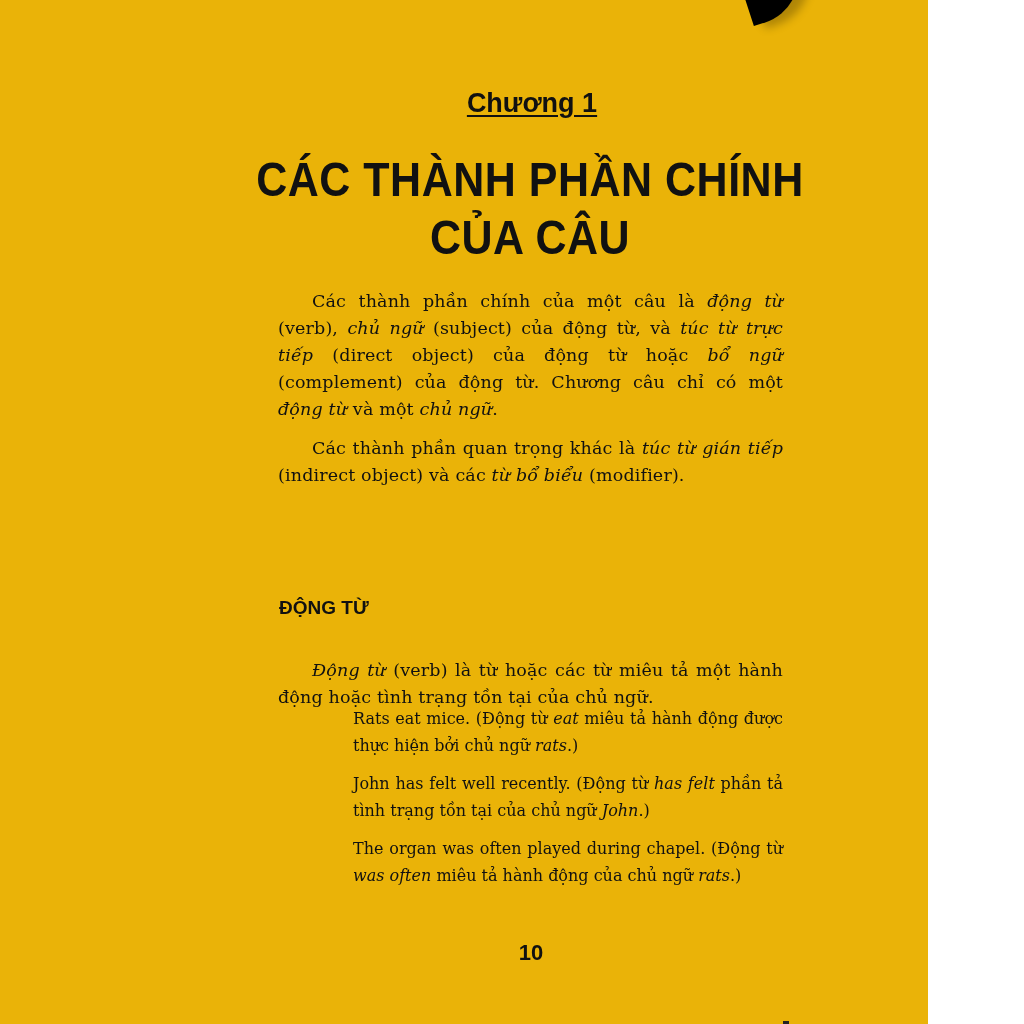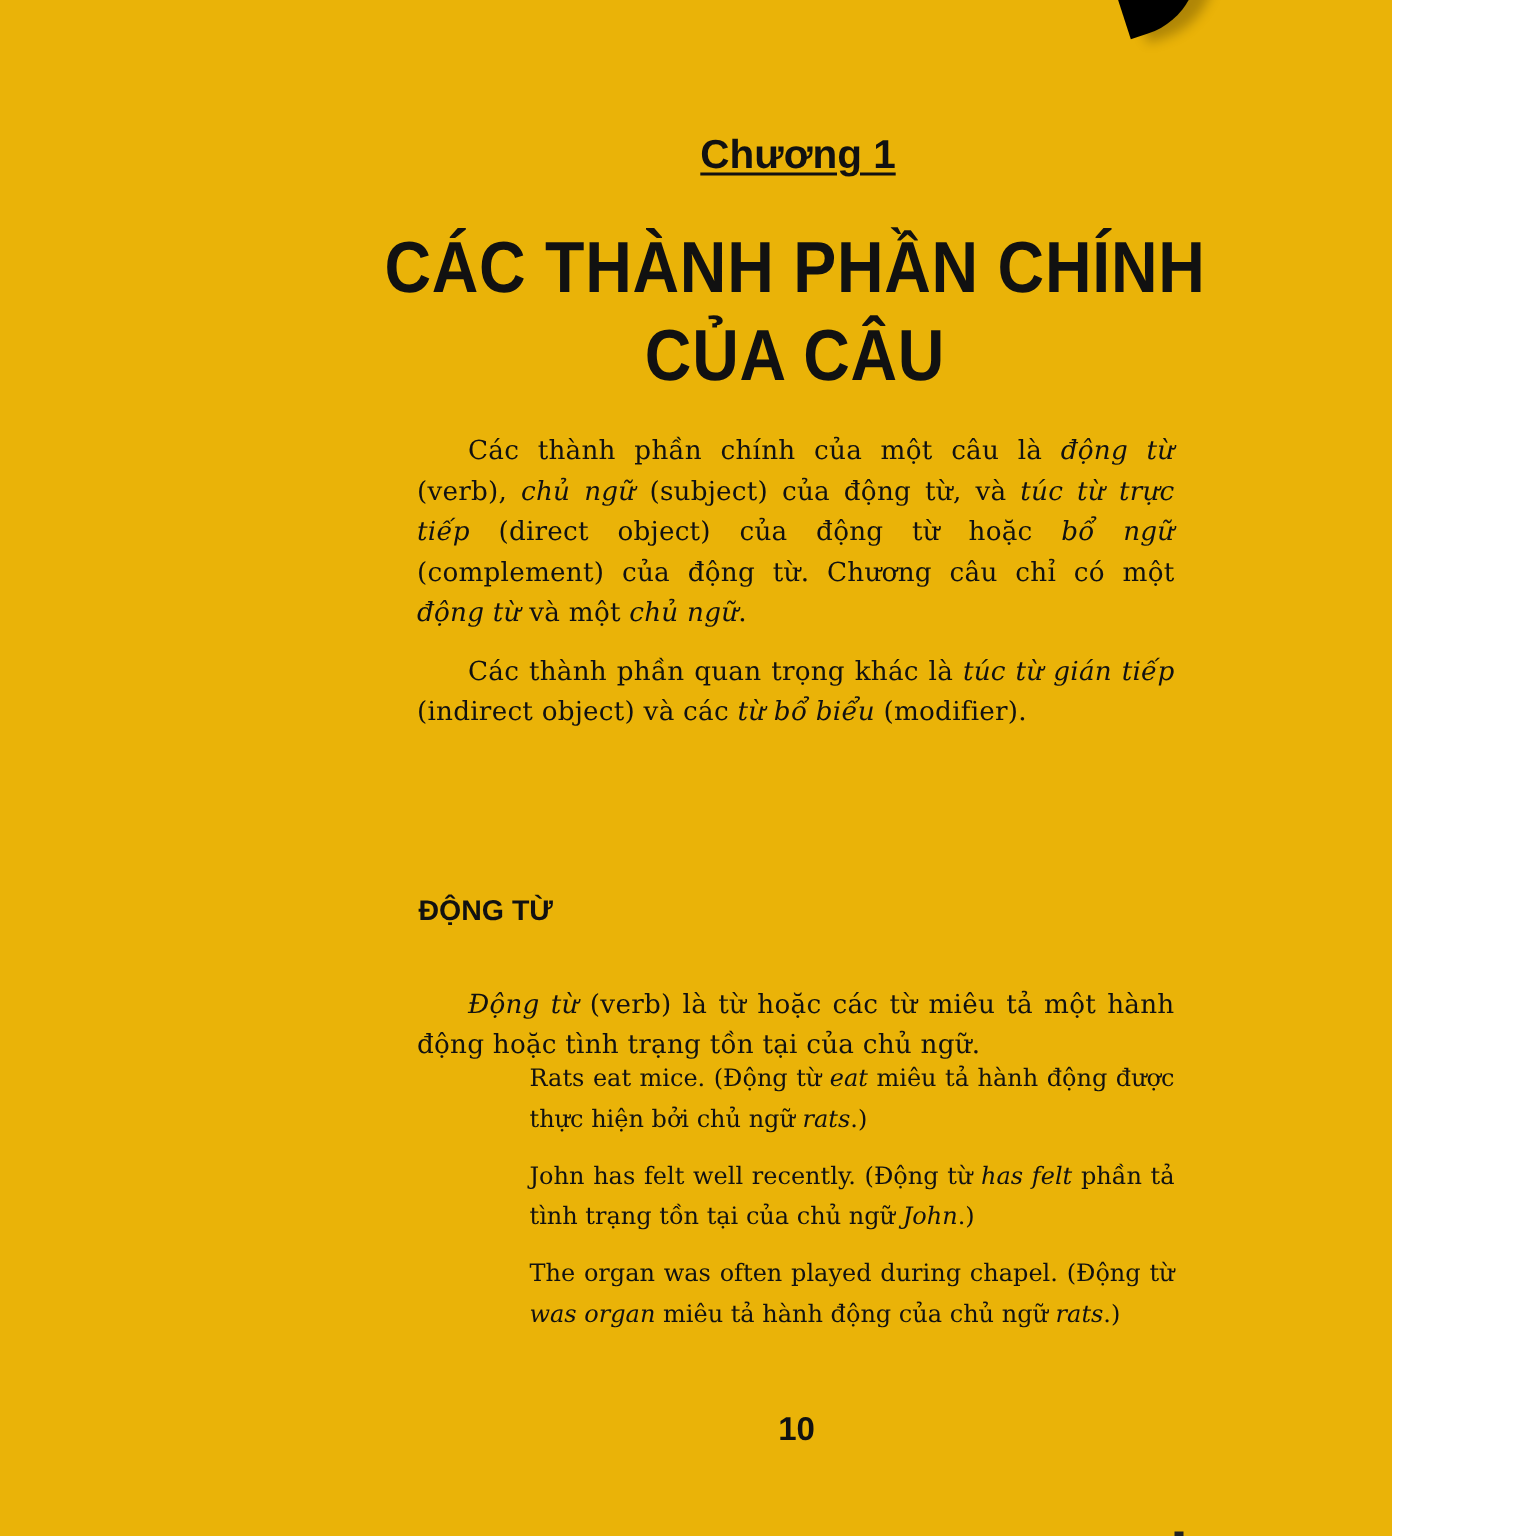--- a/index.html
+++ b/index.html
@@ -129,19 +129,19 @@
 
   <div class="section-heading">ĐỘNG TỪ</div>
 
   <div class="body-text" style="top:636px;margin-top:21px;">
     <p class="para"><em>Động từ</em><span> (verb) là từ hoặc các từ miêu tả một hành động hoặc tình trạng tồn tại của chủ ngữ.</span></p>
   </div>
 
   <div class="examples">
     <p class="example"><span>Rats eat mice. (Động từ </span><em>eat</em><span> miêu tả hành động được thực hiện bởi chủ ngữ </span><em>rats</em><span>.)</span></p>
     <p class="example"><span>John has felt well recently. (Động từ </span><em>has felt</em><span> phần tả tình trạng tồn tại của chủ ngữ </span><em>John</em><span>.)</span></p>
-    <p class="example"><span>The organ was often played during chapel. (Động từ </span><em>was organ</em><span> miêu tả hành động của chủ ngữ </span><em>rats</em><span>.)</span></p>
+    <p class="example"><span>The organ was often played during chapel. (Động từ </span><em>was often</em><span> miêu tả hành động của chủ ngữ </span><em>rats</em><span>.)</span></p>
   </div>
 
   <div class="page-number">10</div>
 
   <div class="corner-mark-bottom"></div>
 </div>
 
 </body></html>

